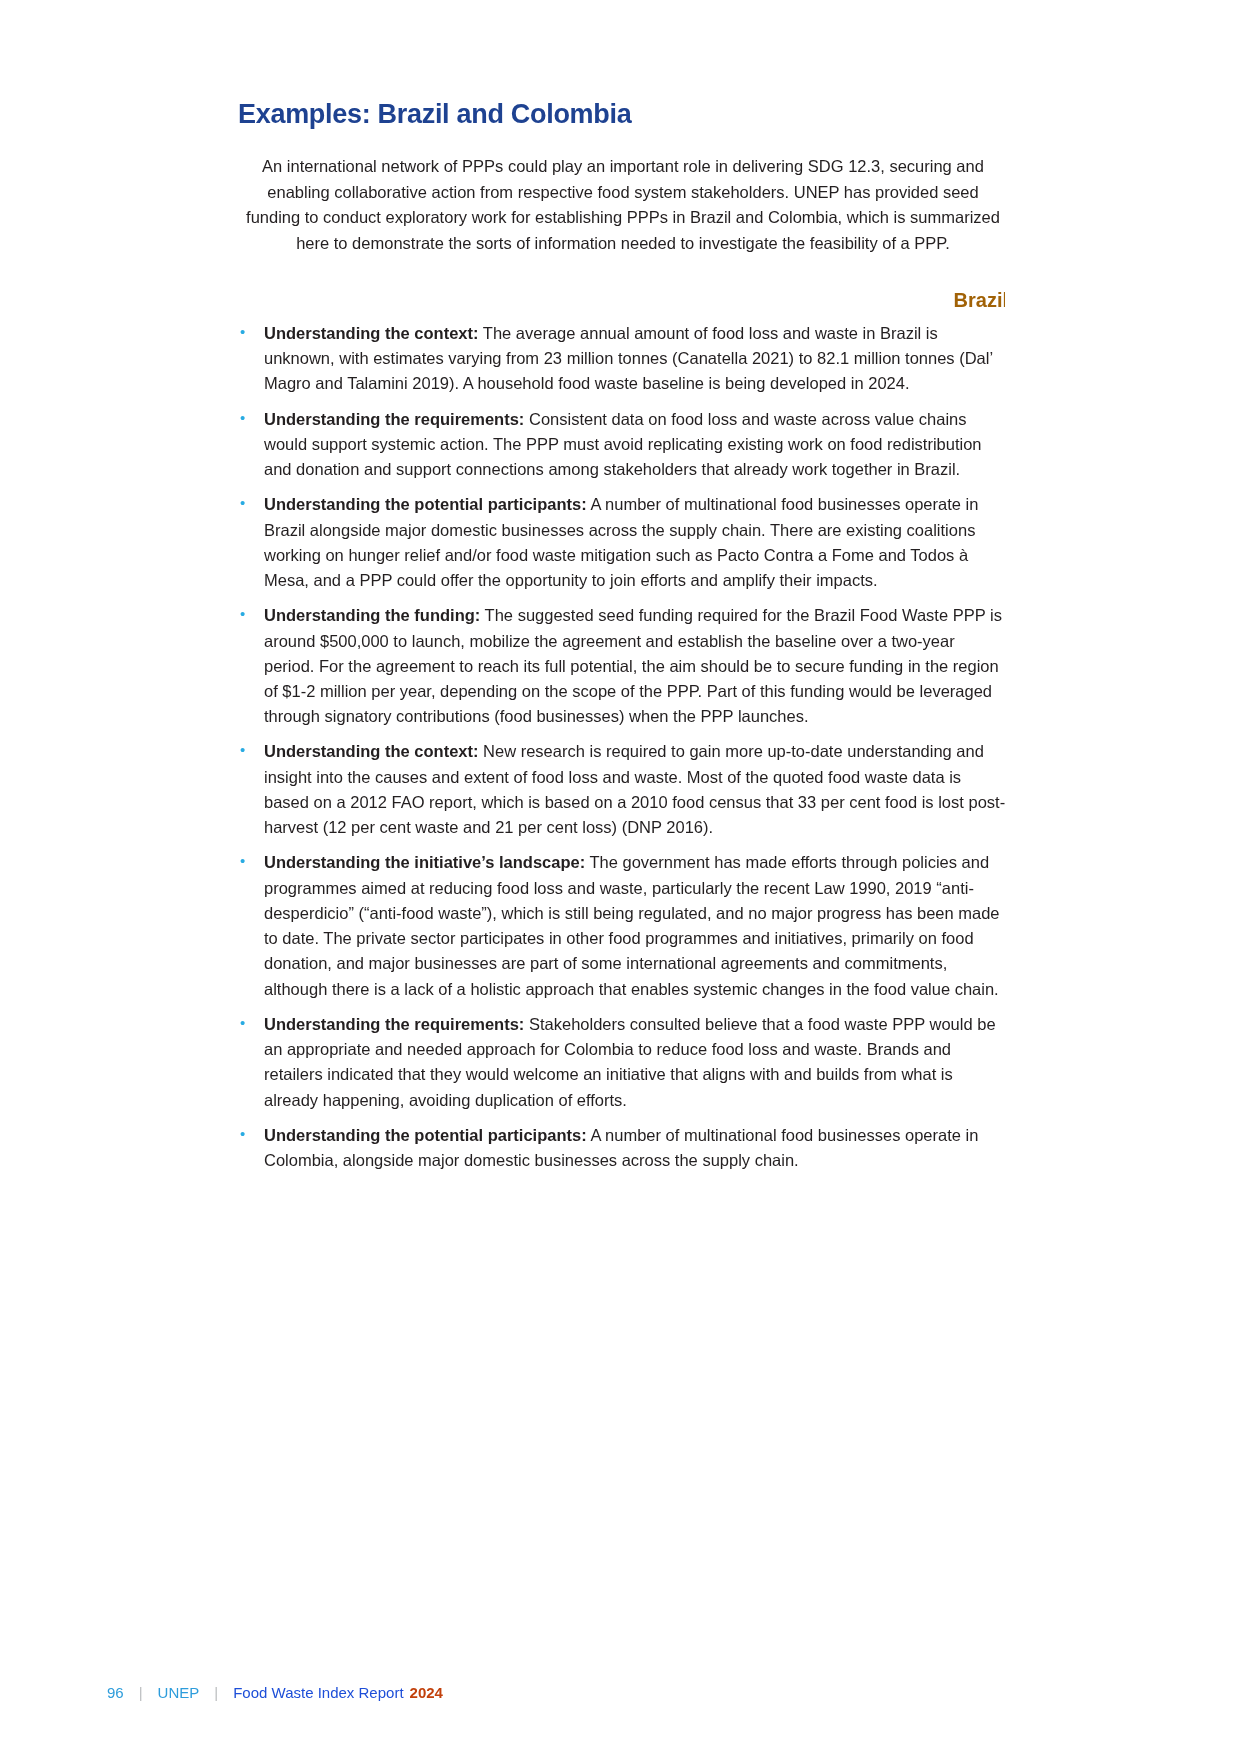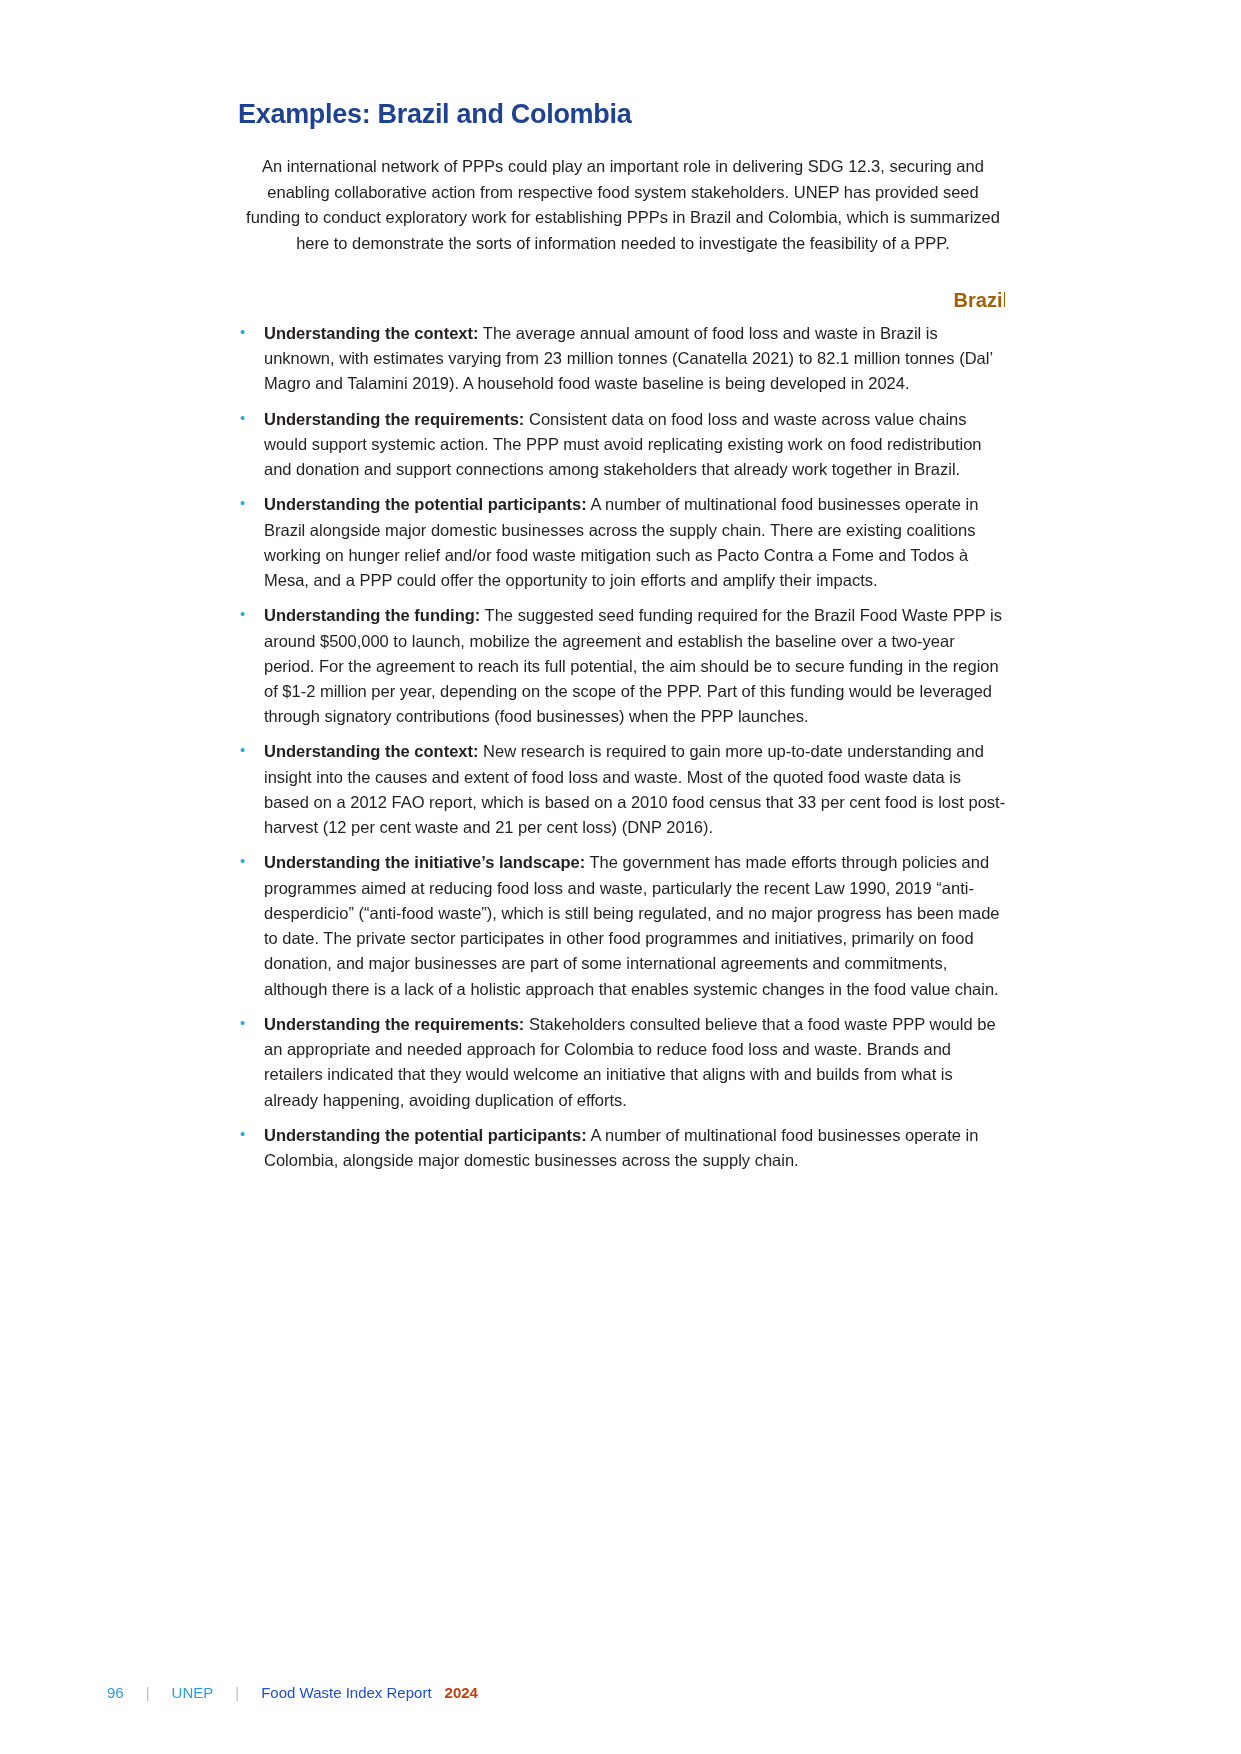--- a/index.html
+++ b/index.html
@@ -61,21 +61,21 @@
   .bullet::before { content: "\2022"; }
   .lead { font-weight: bold; text-align: right; }
   .footer {
     position: absolute;
     left: 107px;
     top: 1684px;
     font-size: 15px;
     color: #a7a9ac;
     display: flex;
     align-items: baseline;
-    gap: 22px;
+    gap: 15px;
     white-space: nowrap;
   }
   .footer .accent { color: #2d9cdb; }
   .footer .sep { color: #bcbec0; }
   .footer .report-name { color: #1d4ed8; }
   .footer .report-year { font-weight: bold; color: #c2410c; margin-left: -9px; }
 </style>
 </head>
 <body>
 

